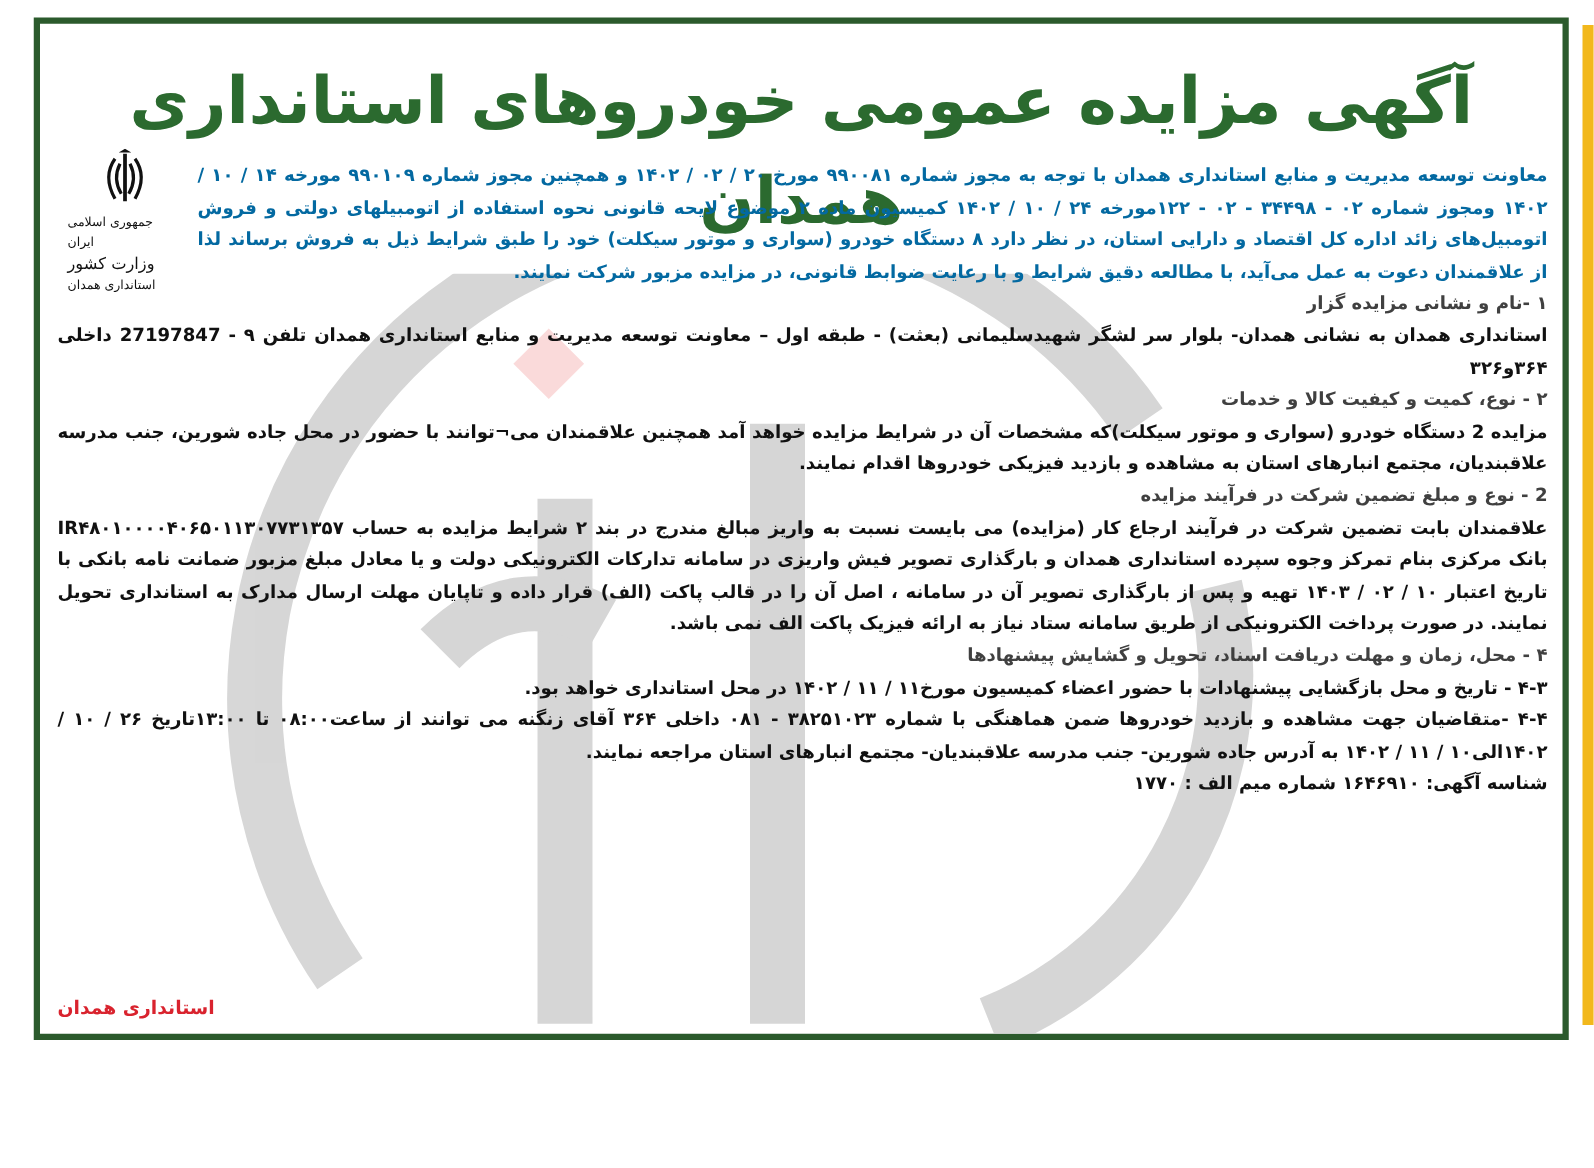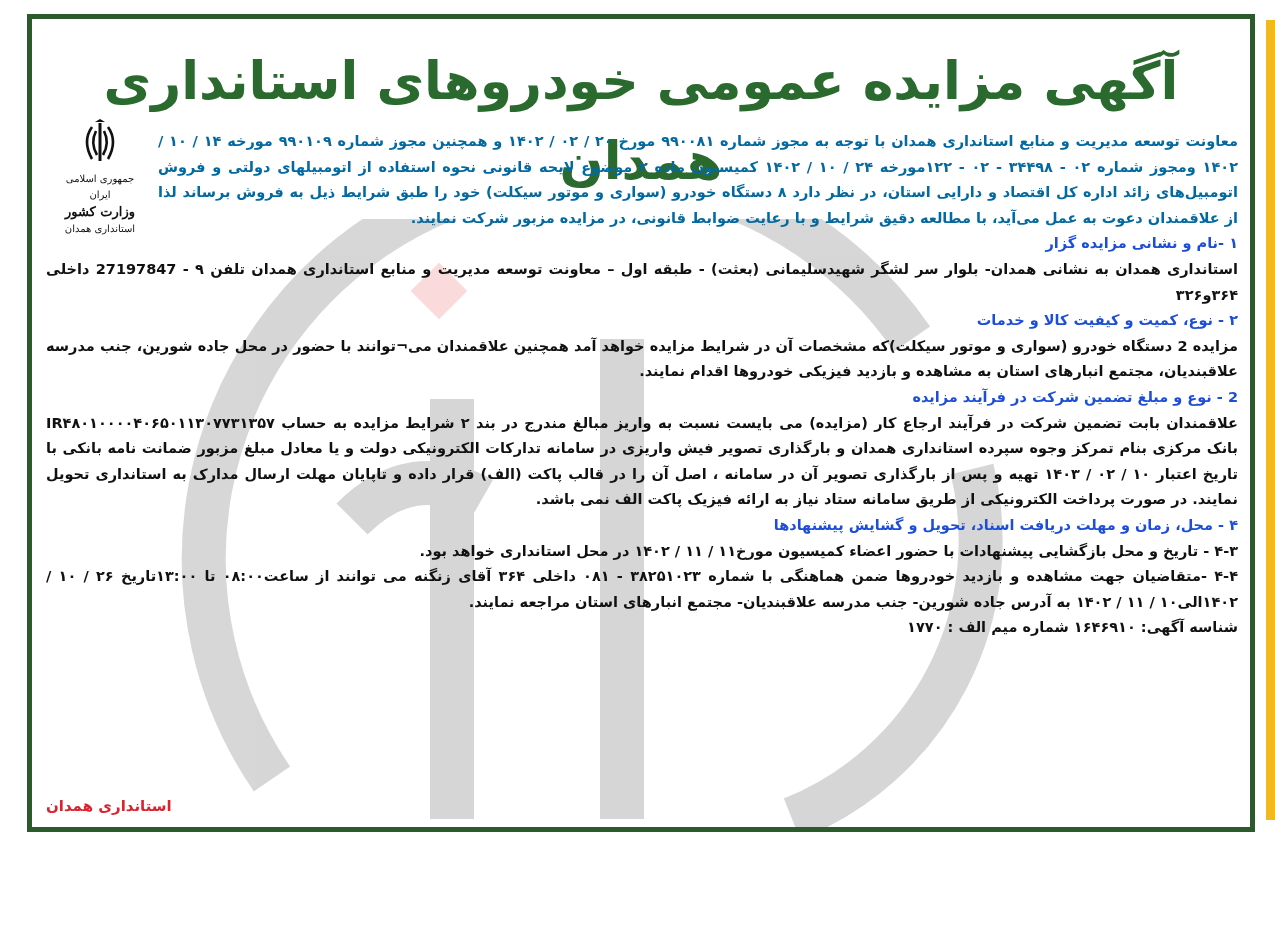--- a/index.html
+++ b/index.html
@@ -16,34 +16,34 @@
     }
     .watermark {
       position: absolute; left: 120px; top: 200px; width: 900px; height: 620px; pointer-events: none;
     }
     .title {
       position: absolute; top: 22px; left: 0; right: 0; text-align: center; direction: rtl;
       font-family: "DejaVu Sans", sans-serif; font-weight: 900; font-size: 52px; color: #2b6a2f;
       letter-spacing: 0px; line-height: 80px;
     }
     .emblem {
-      position: absolute; left: 22px; top: 100px; width: 92px; text-align: center; direction: rtl;
+      position: absolute; left: 22px; top: 100px; width: 92px; text-align: left; direction: rtl;
       font-family: "DejaVu Serif", serif; color: #111;
     }
     .emblem svg { display: block; margin: 0 auto 4px auto; }
     .emblem .l1 { font-size: 10px; line-height: 16px; }
-    .emblem .l2 { font-size: 13px; line-height: 18px; font-weight: bold; }
+    .emblem .l2 { font-size: 13px; line-height: 18px; font-weight: normal; }
     .emblem .l3 { font-size: 10px; line-height: 16px; }
     .body-text {
       position: absolute; right: 12px; top: 110px; direction: rtl; text-align: justify;
       font-family: "DejaVu Sans", sans-serif; font-weight: bold; font-size: 14.5px; line-height: 25.6px; color: #111;
     }
     .intro { width: 1080px; color: #0369a1; }
     .wide { width: 1192px; }
-    .heading { color: #1d4ed8; }
+    .heading { color: #404040; }
     .para { margin: 0; }
     .sig {
       position: absolute; left: 14px; bottom: 12px; direction: rtl; color: #d9232e;
       font-weight: bold; font-size: 15px;
     }
     .pink-diamond {
       position: absolute; left: 387px; top: 252px; width: 40px; height: 40px; background: rgba(240,150,150,0.35);
       transform: rotate(45deg);
     }
   </style>

